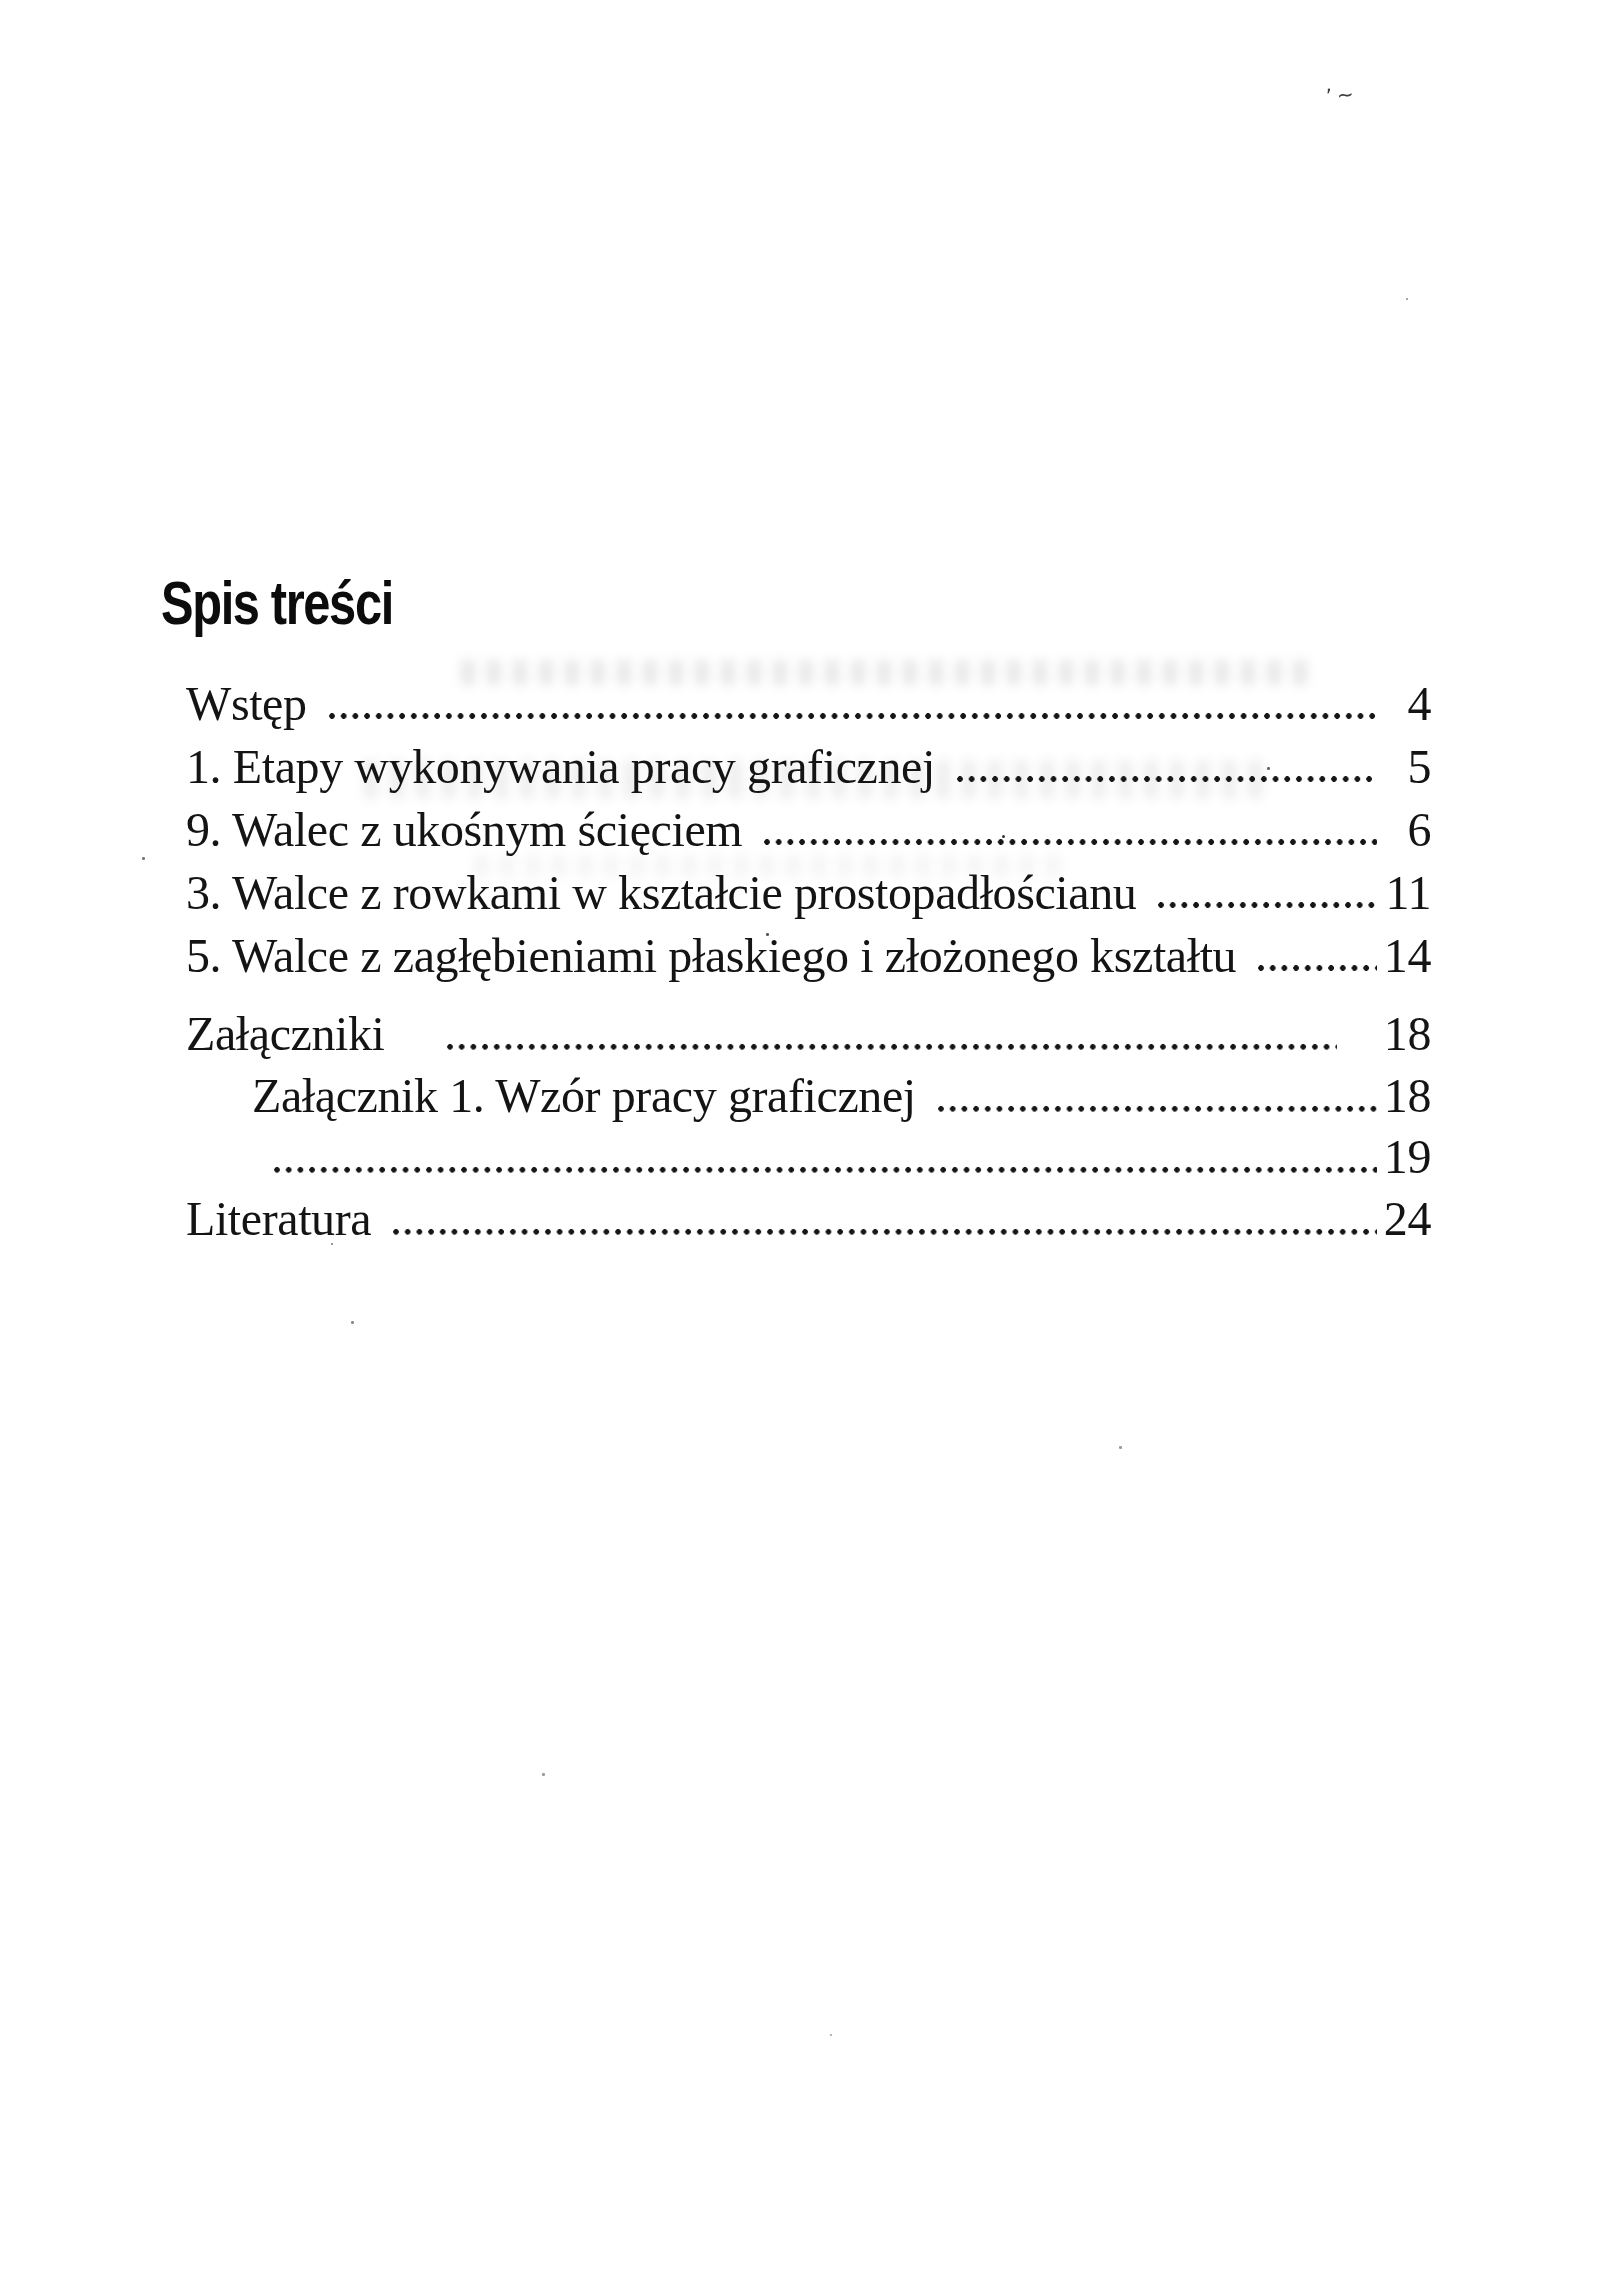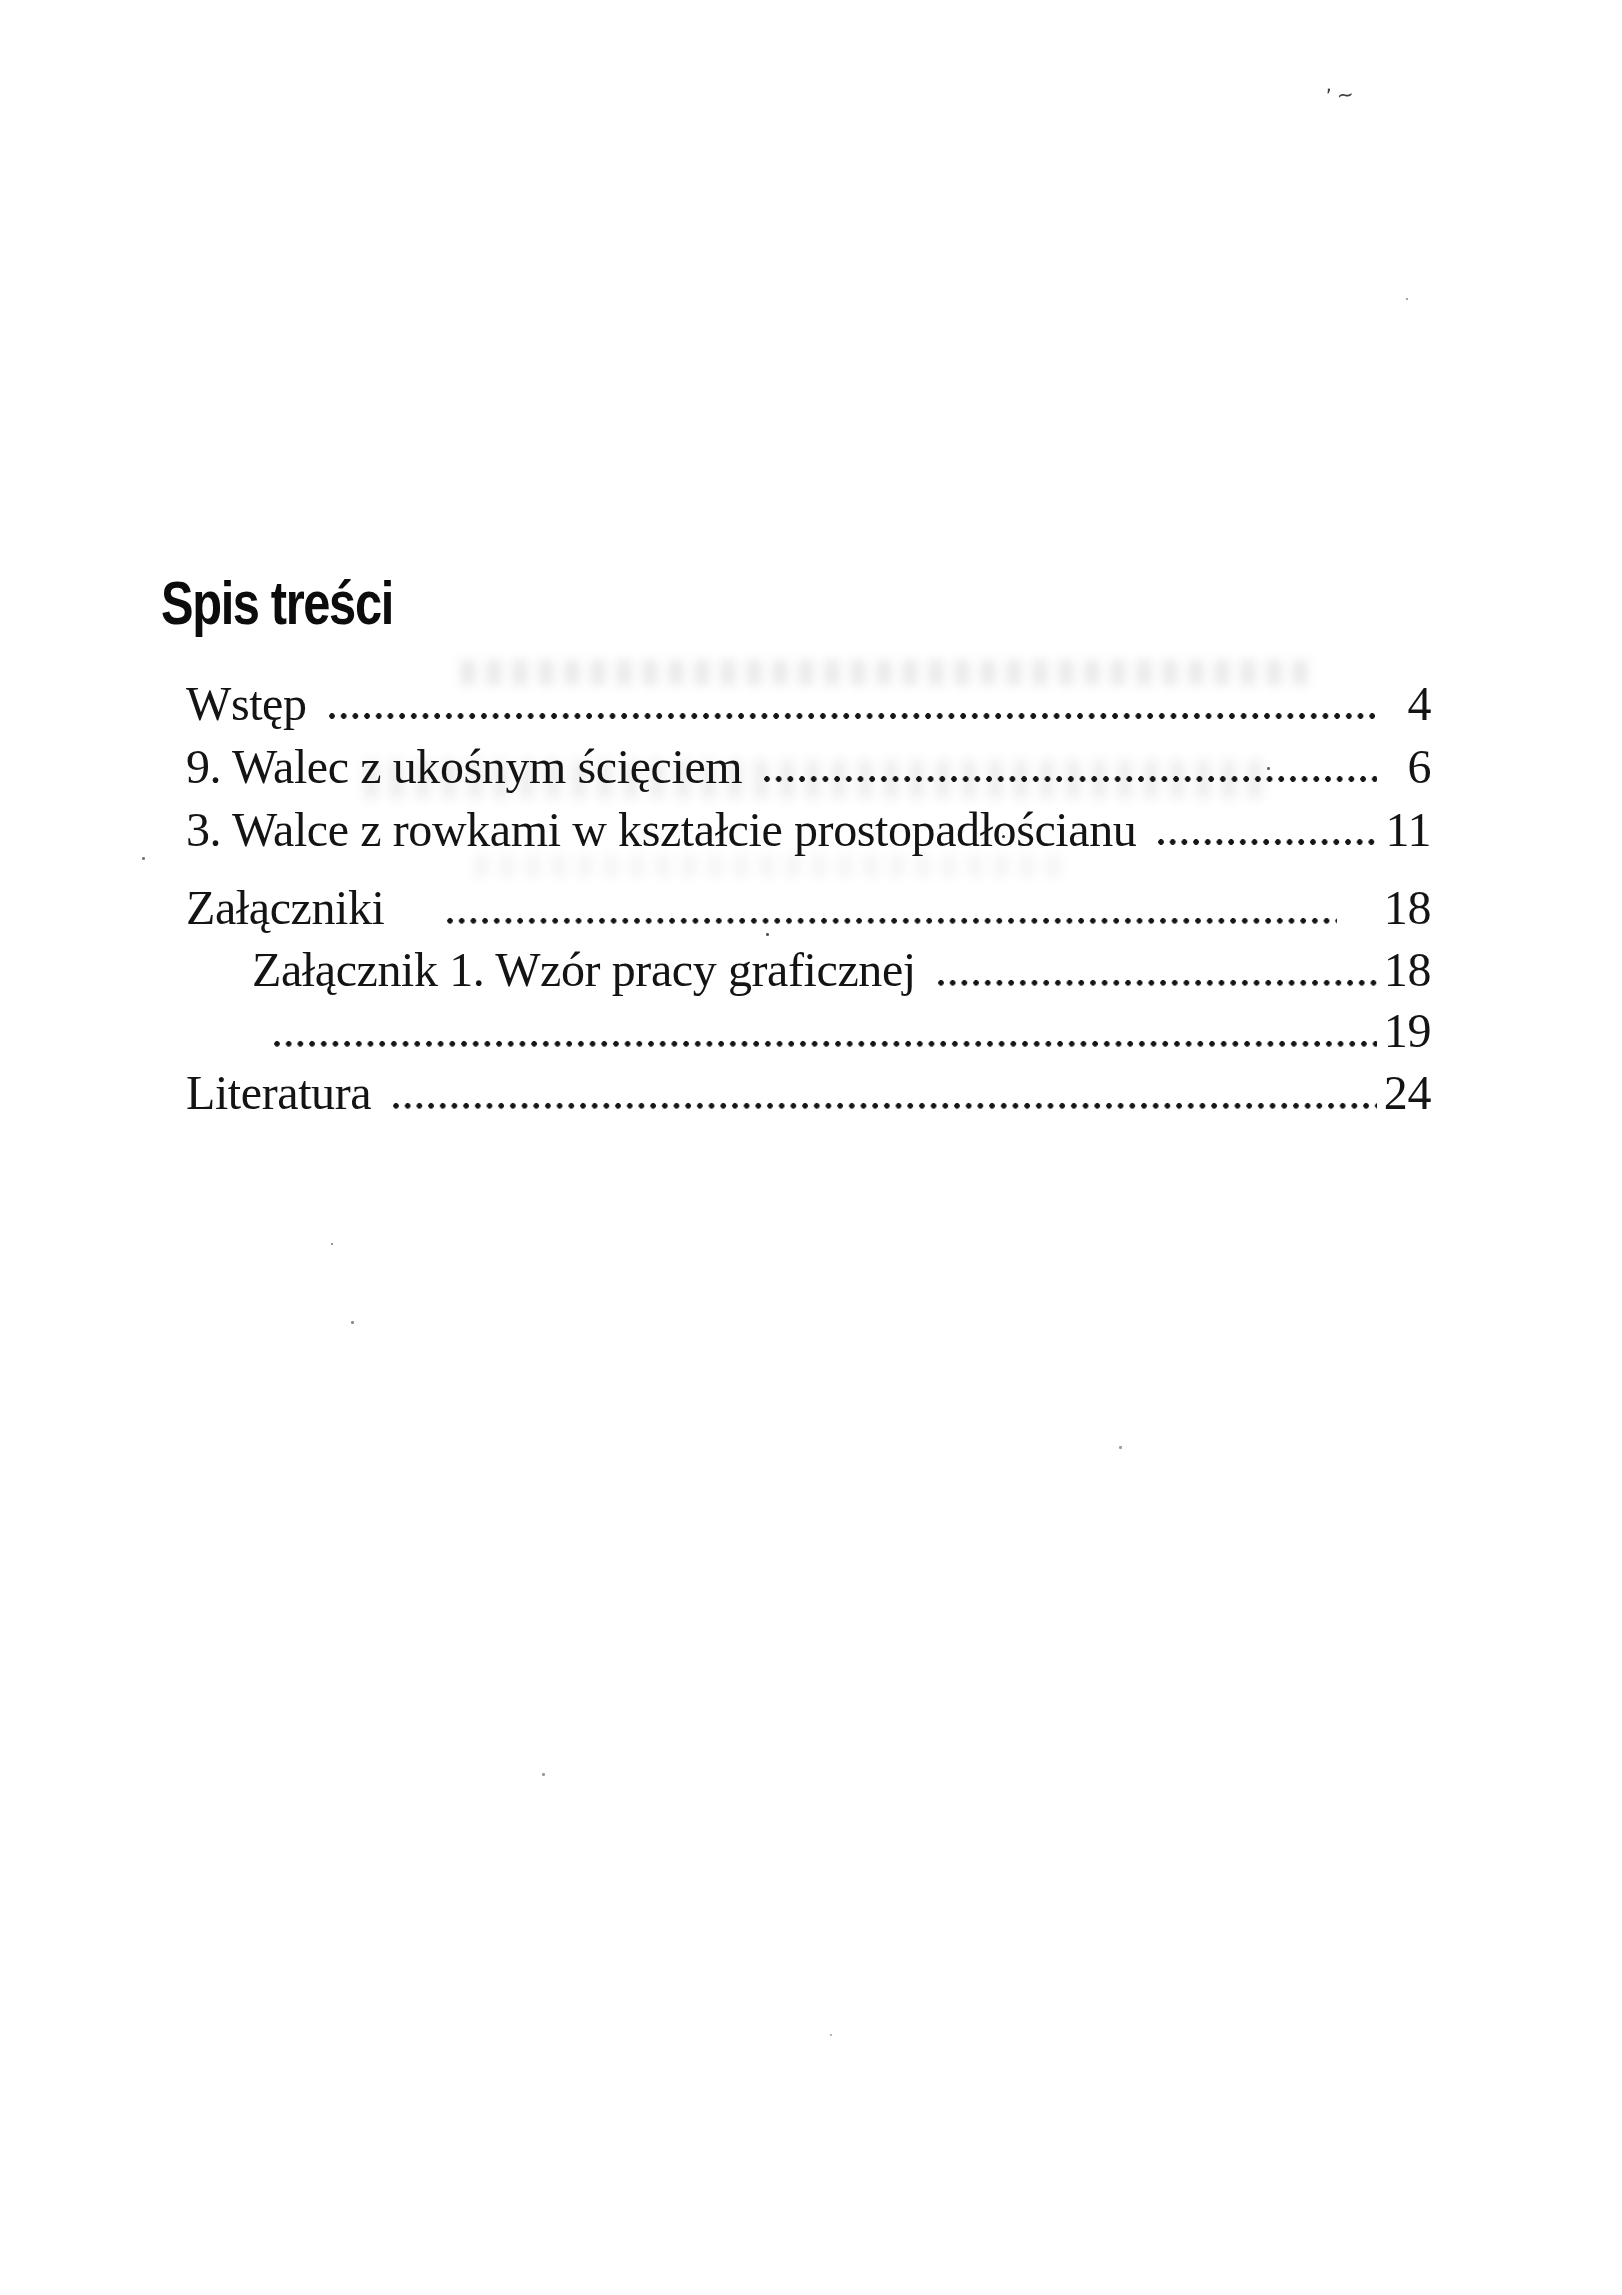--- a/index.html
+++ b/index.html
@@ -130,34 +130,44 @@
   <h1 class="doc-title">Spis treści</h1>
 
   <div class="toc">
 
     <div class="toc-row">
       <span class="toc-label">Wstęp</span>
       <span class="dot-leader"></span>
       <span class="toc-page">4</span>
     </div>
 
+    <div class="toc-row">
+      <span class="toc-label">1. Etapy wykonywania pracy graficznej</span>
+      <span class="dot-leader"></span>
+      <span class="toc-page">5</span>
+    </div>
 
     <div class="toc-row">
       <span class="toc-label">9. Walec z ukośnym ścięciem</span>
       <span class="dot-leader"></span>
       <span class="toc-page">6</span>
     </div>
 
     <div class="toc-row">
       <span class="toc-label">3. Walce z rowkami w kształcie prostopadłościanu</span>
       <span class="dot-leader"></span>
       <span class="toc-page">11</span>
     </div>
 
 
+    <div class="toc-row">
+      <span class="toc-label">5. Walce z zagłębieniami płaskiego i złożonego kształtu</span>
+      <span class="dot-leader"></span>
+      <span class="toc-page">14</span>
+    </div>
 
     <div class="toc-row group-gap">
       <span class="toc-label">Załączniki</span>
       <span class="dot-leader"></span>
       <span class="toc-page">18</span>
     </div>
 
     <div class="toc-row sub">
       <span class="toc-label">Załącznik 1. Wzór pracy graficznej</span>
       <span class="dot-leader"></span>

